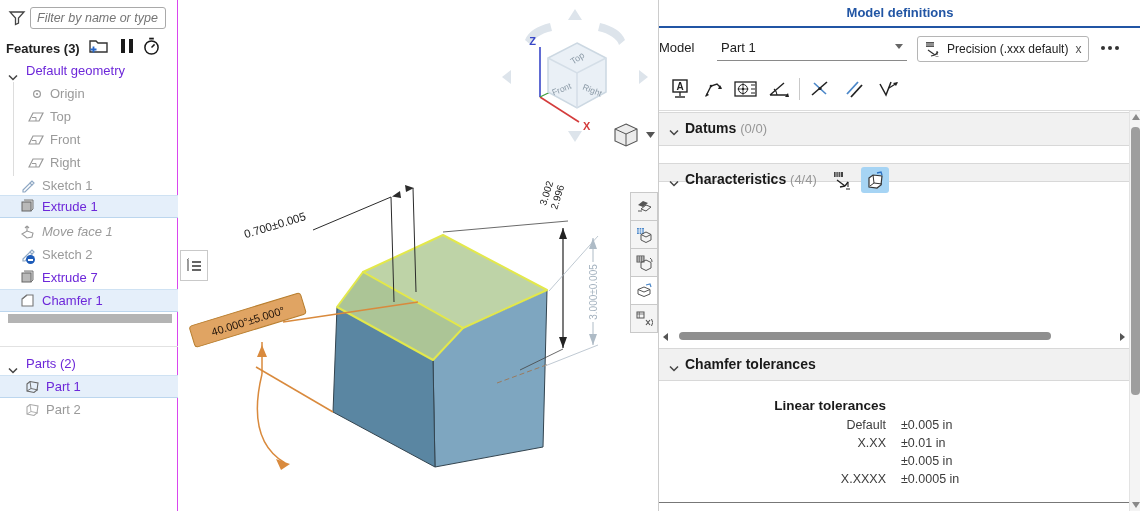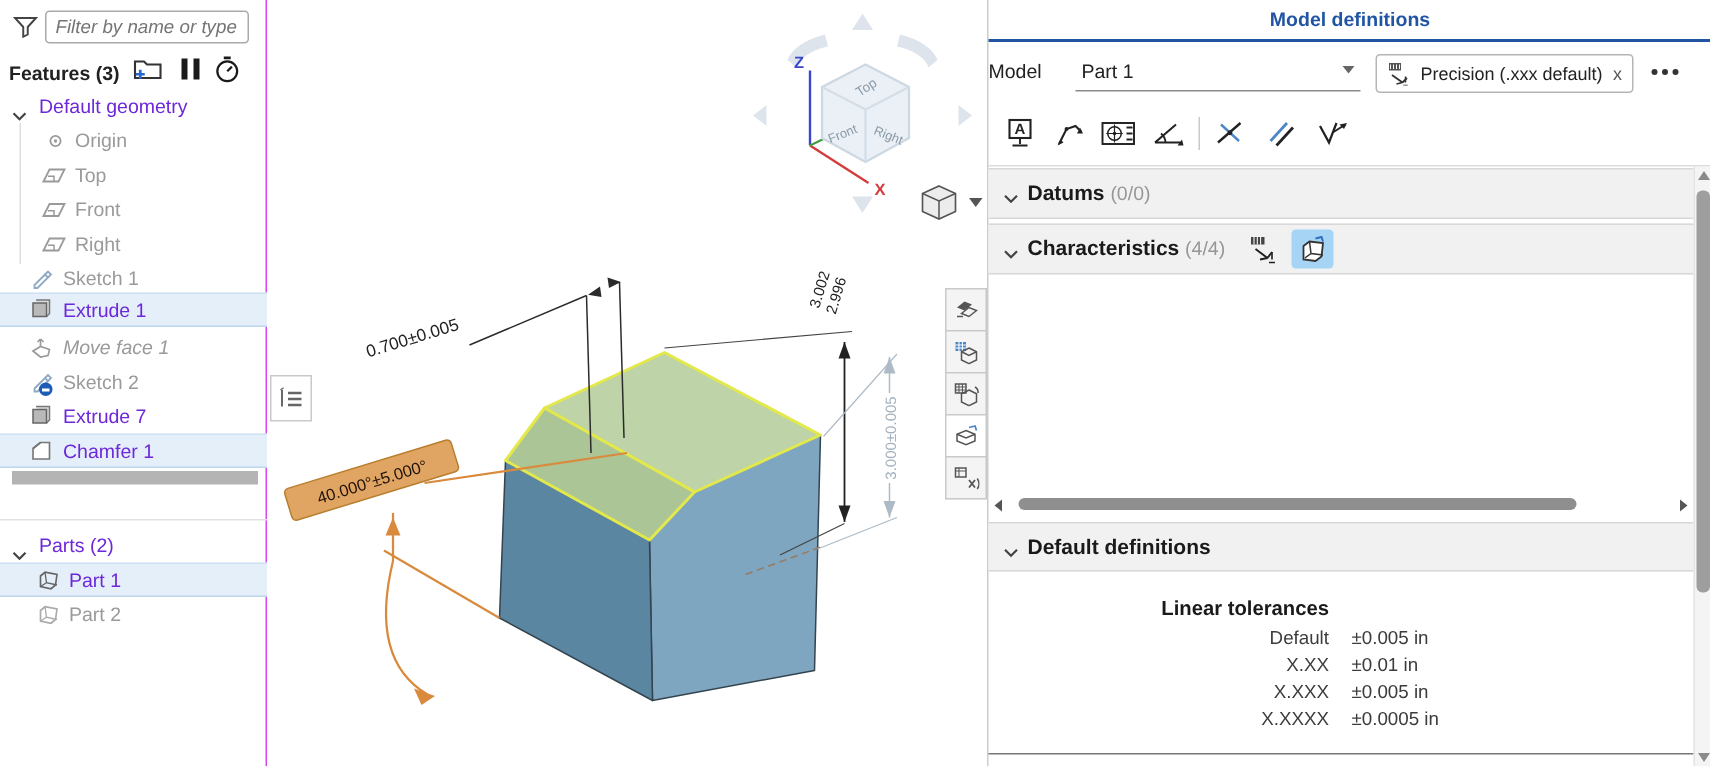--- a/index.html
+++ b/index.html
@@ -433,21 +433,21 @@
       </div>
     </div>
 
     <div class="sect" style="top:112px;height:34px;">
       <span class="schev"><svg width="10" height="8" viewBox="0 0 10 8">
             <path d="M1 1.5l4 4 4-4" stroke="#444" fill="none" stroke-width="1.5"></path>
           </svg></span>
       <span class="stitle"><span>Datums</span> <span class="scount">(0/0)</span></span>
     </div>
 
-    <div class="sect" style="top:149px;height:34px;">
+    <div class="sect" style="top:163px;height:19px;">
       <span class="schev"><svg width="10" height="8" viewBox="0 0 10 8">
             <path d="M1 1.5l4 4 4-4" stroke="#444" fill="none" stroke-width="1.5"></path>
           </svg></span>
       <span class="stitle"><span>Characteristics</span> <span class="scount">(4/4)</span></span>
       <span class="char-btn" style="left:170px;">
         <svg width="20" height="19" viewBox="0 0 20 19">
             <rect x="1" y="1" width="9" height="5" fill="#444"></rect>
             <path d="M3 1v5M5.2 1v5M7.4 1v5" stroke="#fff" stroke-width="0.7"></path>
             <path d="M4 9l8 6M12 15l3-4M12 15l-5 1" fill="none" stroke="#222" stroke-width="1.3"></path>
             <path d="M15 11v5M13 18h4" stroke="#222" stroke-width="1.1"></path>
@@ -469,34 +469,33 @@
     <div class="hscroll">
       <span class="hs-arrow" style="left:0;border-right:5px solid #555;"></span>
       <span class="hs-thumb"></span>
       <span class="hs-arrow" style="right:0;border-left:5px solid #555;"></span>
     </div>
 
     <div class="sect" style="top:348px;height:33px;">
       <span class="schev"><svg width="10" height="8" viewBox="0 0 10 8">
             <path d="M1 1.5l4 4 4-4" stroke="#444" fill="none" stroke-width="1.5"></path>
           </svg></span>
-      <span class="stitle">Default definitions</span>
+      <span class="stitle">Chamfer tolerances</span>
     </div>
 
     <div class="lt-title">Linear tolerances</div>
     <div class="lt-row" style="top:418px;">
       <span class="l">Default</span>
       <span class="v">±0.005 in</span>
     </div>
     <div class="lt-row" style="top:436px;">
       <span class="l">X.XX</span>
       <span class="v">±0.01 in</span>
     </div>
     <div class="lt-row" style="top:454px;">
-      <span class="l">X.XXX</span>
       <span class="v">±0.005 in</span>
     </div>
     <div class="lt-row" style="top:472px;">
       <span class="l">X.XXXX</span>
       <span class="v">±0.0005 in</span>
     </div>
 
     <div class="abs bottomrule"></div>
 
     <div class="vscroll">

